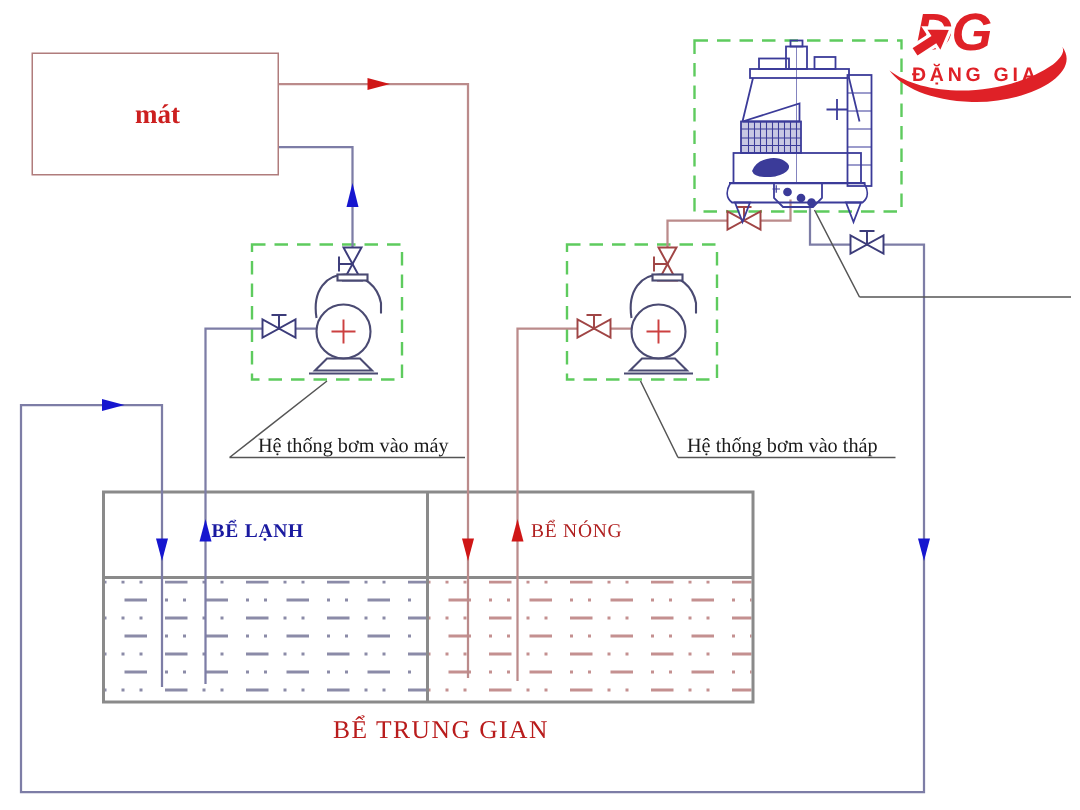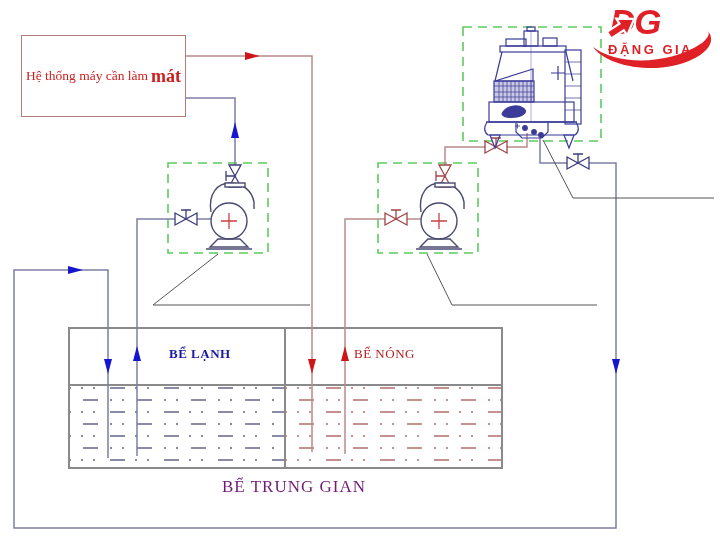--- a/index.html
+++ b/index.html
@@ -9,21 +9,21 @@
   .abs{position:absolute;}
   .lbl{font-size:13.5px;color:var(--label-text);white-space:nowrap;}
   .machine-box{left:21px;top:35px;width:163px;height:80px;
     border:1.2px solid var(--machine-box-border);
     display:flex;align-items:center;justify-content:center;
     color:var(--machine-text);white-space:nowrap;}
   .machine-box .t1{font-size:13.5px;}
   .machine-box .t2{font-size:18px;margin-left:3px;font-weight:bold;}
   .cold-txt{color:var(--cold-text);font-size:13px;font-weight:bold;letter-spacing:.5px;}
   .hot-txt{color:var(--hot-text);font-size:13px;font-weight:normal;letter-spacing:.5px;}
-  .tank-name{font-size:17px;color:#701a75;letter-spacing:1px;}
+  .tank-name{font-size:17px;color:#b91c1c;letter-spacing:1px;}
   .logo{left:588px;top:2px;width:132px;height:68px;}
   .logo .initials{position:absolute;left:22px;top:0px;z-index:2;
     font-family:"Liberation Sans",sans-serif;font-style:italic;font-weight:900;
     font-size:35px;letter-spacing:-1px;color:var(--logo-red);}
   .logo .brand{position:absolute;left:20px;top:40px;z-index:3;
     font-family:"Liberation Sans",sans-serif;font-weight:bold;font-size:13px;
     letter-spacing:2.5px;color:var(--logo-red);}
   .logo svg{position:absolute;left:0;top:0;}
   .logo .arrow-layer{z-index:4;pointer-events:none;}
 </style>
@@ -166,26 +166,27 @@
     </g>
 
     <g fill="none" style="stroke:var(--leader)" stroke-width="1">
       <path d="M218,254 L153,305 M153,305 H310"></path>
       <path d="M427,254 L452,305 M452,305 H597"></path>
       <path d="M543,140 L573,198 M573,198 H714"></path>
     </g>
   </svg>
 
   <div class="abs machine-box">
-    <span class="t1">Hệ thống máy cần làm</span>
     <span class="t2">mát</span>
   </div>
 
-
-  <div class="abs cold-txt" style="left:141px;top:346px;margin-left:28px;">BỂ LẠNH</div>
+  <div class="abs lbl" style="left:172px;top:289px;">Hệ thống bơm vào máy</div>
+  <div class="abs lbl" style="left:458px;top:289px;">Hệ thống bơm vào tháp</div>
+
+  <div class="abs cold-txt" style="left:141px;top:346px;">BỂ LẠNH</div>
   <div class="abs hot-txt" style="left:354px;top:346px;">BỂ NÓNG</div>
   <div class="abs tank-name" style="left:222px;top:477px;">BỂ TRUNG GIAN</div>
 
   <div class="abs logo">
     <svg width="132" height="68" viewBox="0 0 132 68">
       <path d="M5,45 C28,63 80,64 114,41 C120,36 122,32 120,29 C134,47 98,67 60,66 C32,65 13,56 5,45 Z" style="fill:var(--logo-red)"></path>
     </svg>
     <div class="initials">DG</div>
     <div class="brand">ĐẶNG GIA</div>
     <svg class="arrow-layer" width="132" height="68" viewBox="0 0 132 68">

